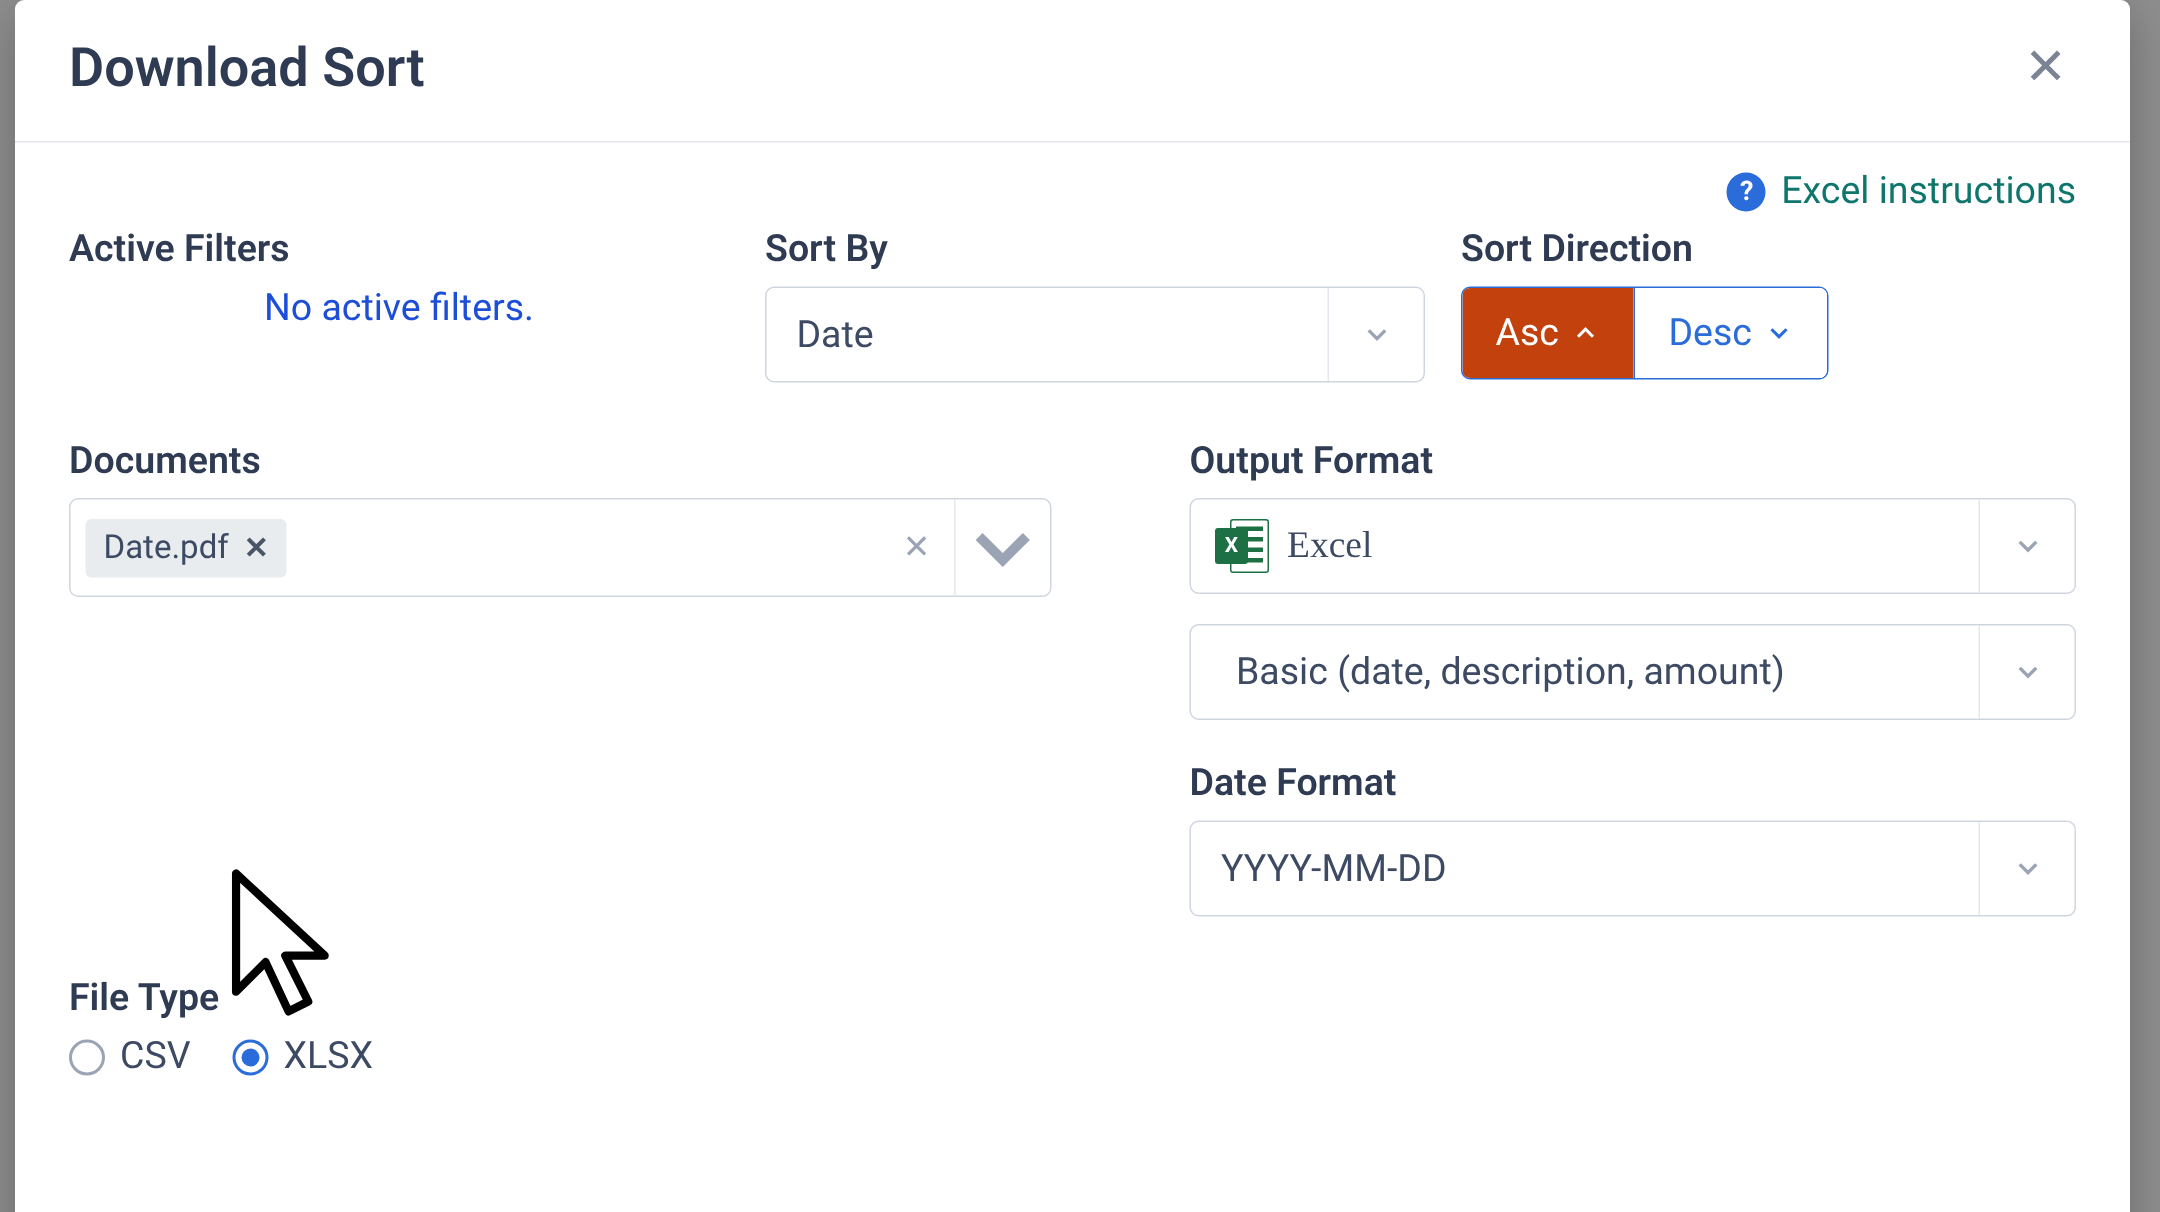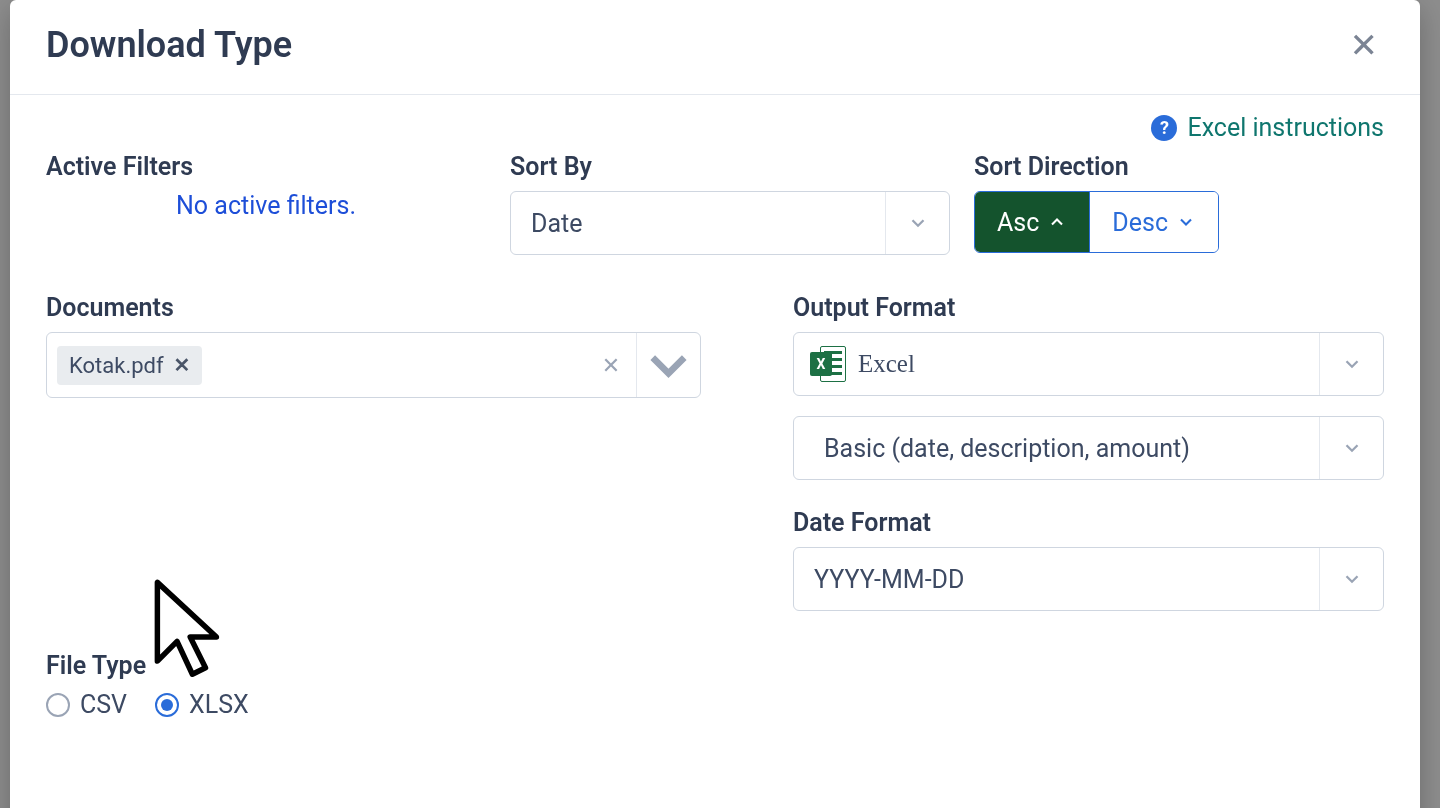--- a/index.html
+++ b/index.html
@@ -126,21 +126,21 @@
       color: #2a6cd9;
       font-size: 25px;
       padding: 0 22px;
       display: inline-flex;
       align-items: center;
       gap: 8px;
       cursor: pointer;
       font-family: inherit;
     }
     .btn-group button.active {
-      background: #14532d;
+      background: #c2410c;
       color: #fff;
     }
     .btn-group button + button {
       border-left: 1.5px solid #2a6cd9;
     }
     .btn-group svg { width: 20px; height: 20px; stroke: currentColor; }
 
     .row2 {
       display: flex;
       gap: 92px;
@@ -265,21 +265,21 @@
       pointer-events: none;
     }
 
     .file-type-section { width: 655px; margin-bottom: 100px; }
   </style>
 </head>
 <body>
 
 <div class="modal">
   <div class="modal-header">
-    <h1 class="modal-title">Download Type</h1>
+    <h1 class="modal-title">Download Sort</h1>
     <div class="close-btn">
       <span>✕</span>
     </div>
   </div>
 
   <div class="modal-body">
 
     <div class="help-row">
       <span class="help-icon">?</span>
       <a href="#" class="help-link">Excel instructions</a>
@@ -320,21 +320,21 @@
           </button>
         </div>
       </div>
     </div>
 
     <div class="row2">
       <div class="col-left">
         <div class="label">Documents</div>
         <div class="multiselect">
           <span class="chip">
-            <span>Kotak.pdf</span>
+            <span>Date.pdf</span>
             <span class="chip-x">✕</span>
           </span>
           <span class="ms-spacer"></span>
           <span class="ms-clear">✕</span>
           <div class="ms-caret">
             <svg viewBox="0 0 24 24" fill="none" stroke-width="2.5" stroke="#9aa4b5">
                 <polyline points="6 9 12 15 18 9"></polyline>
               </svg>
           </div>
         </div>

